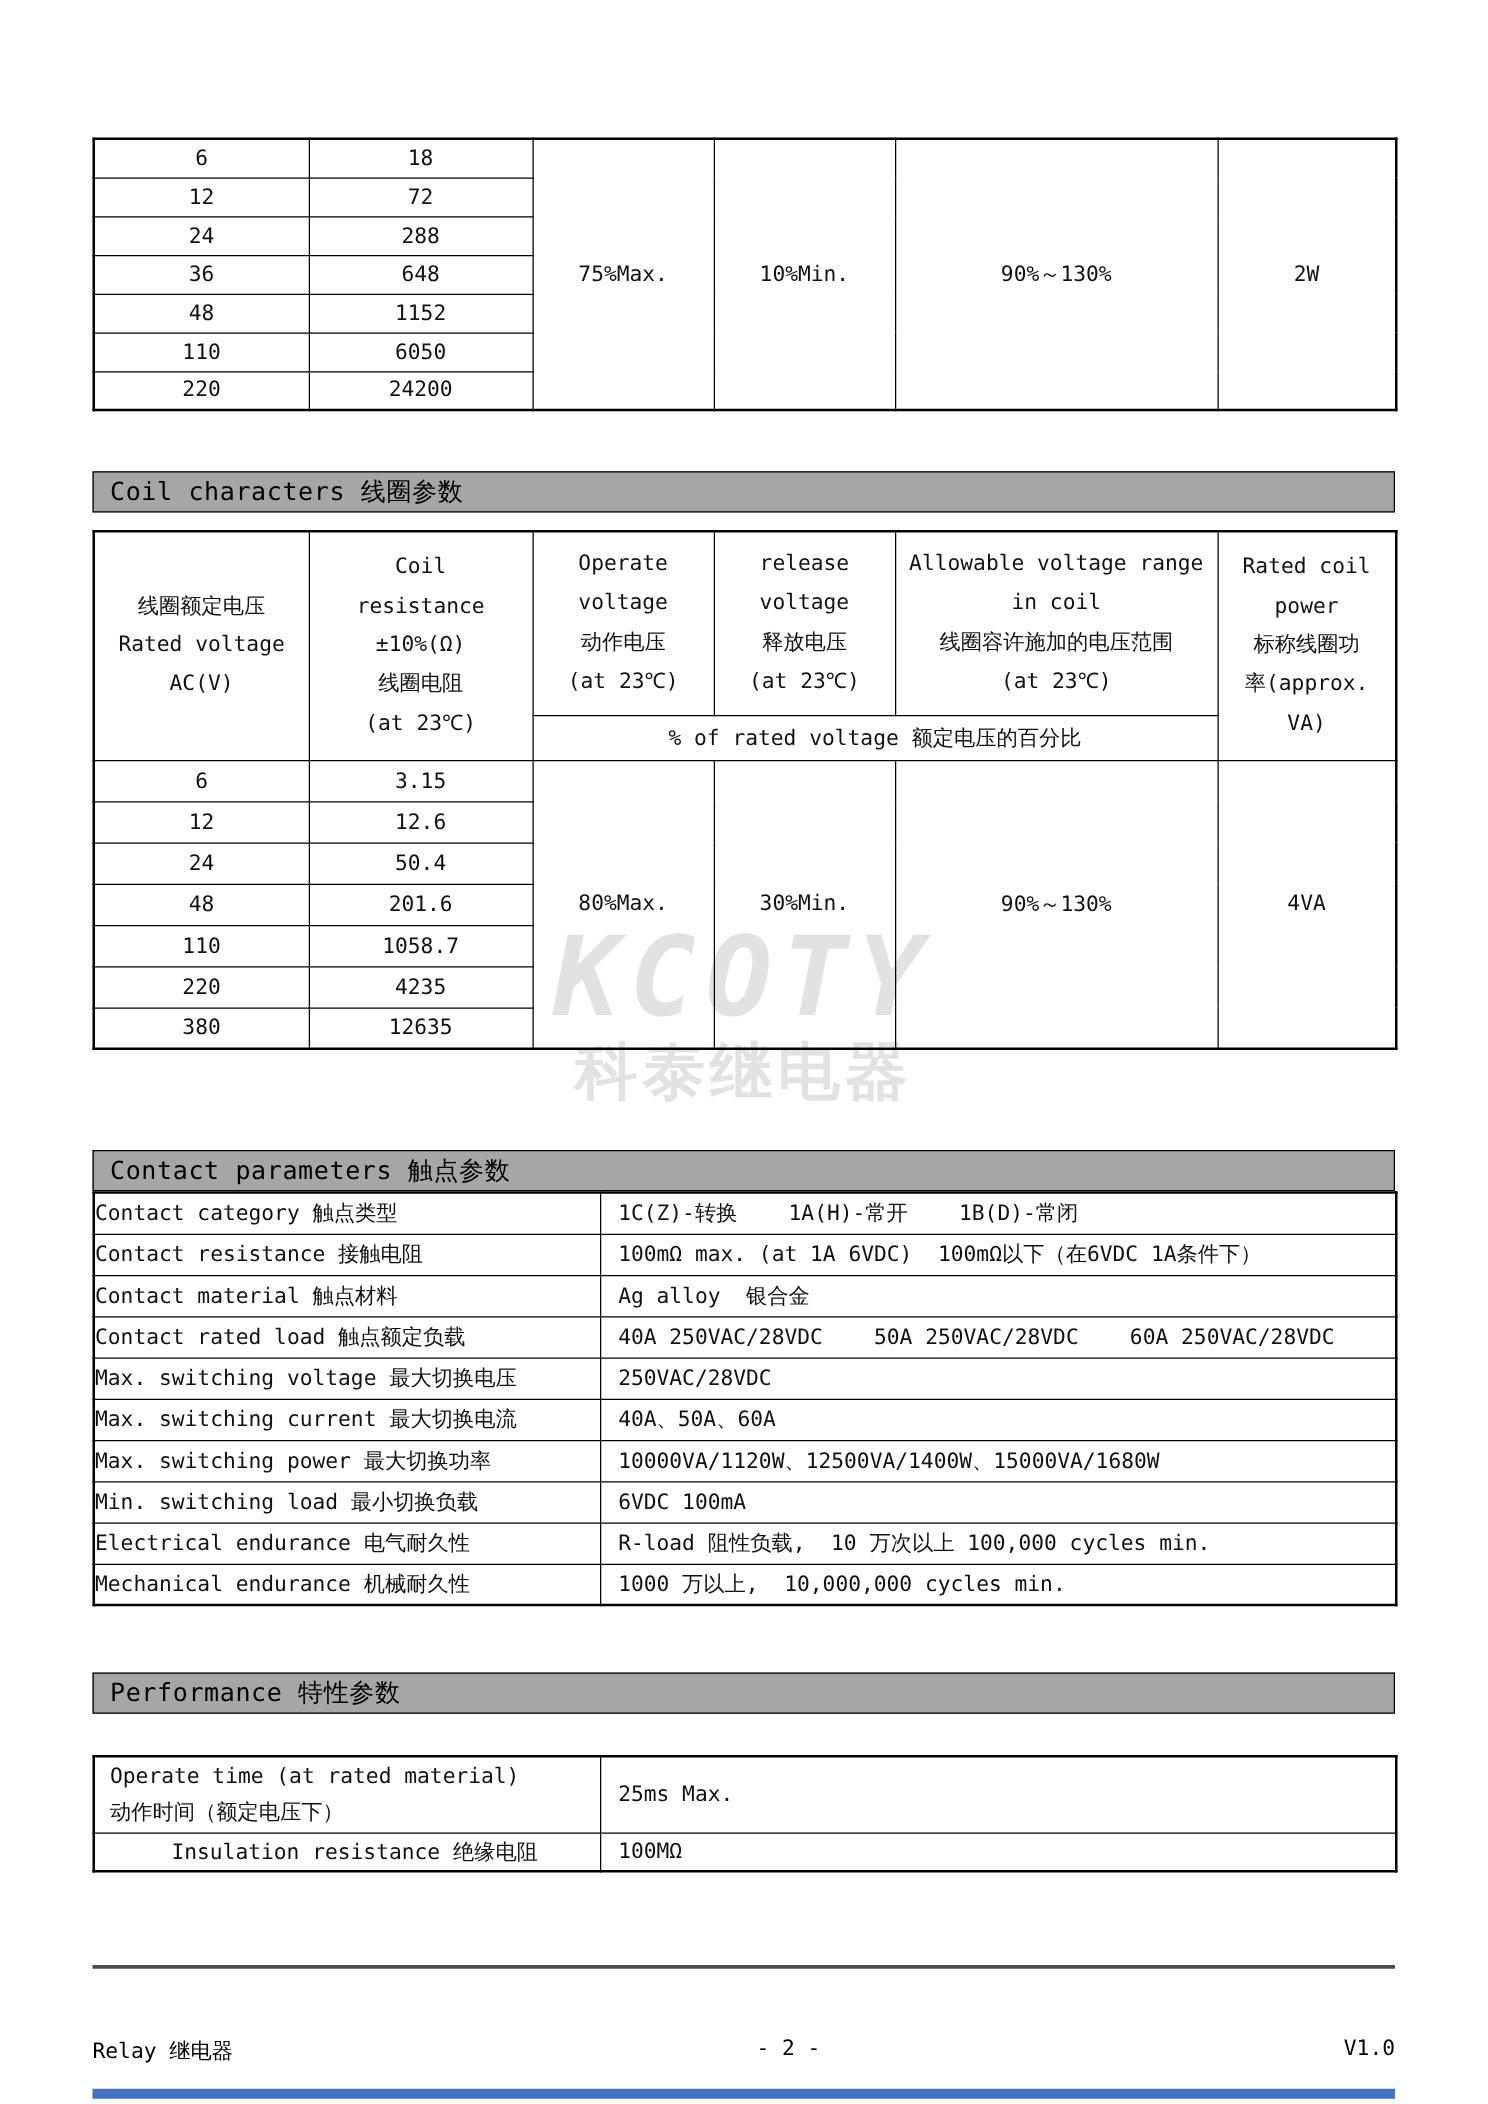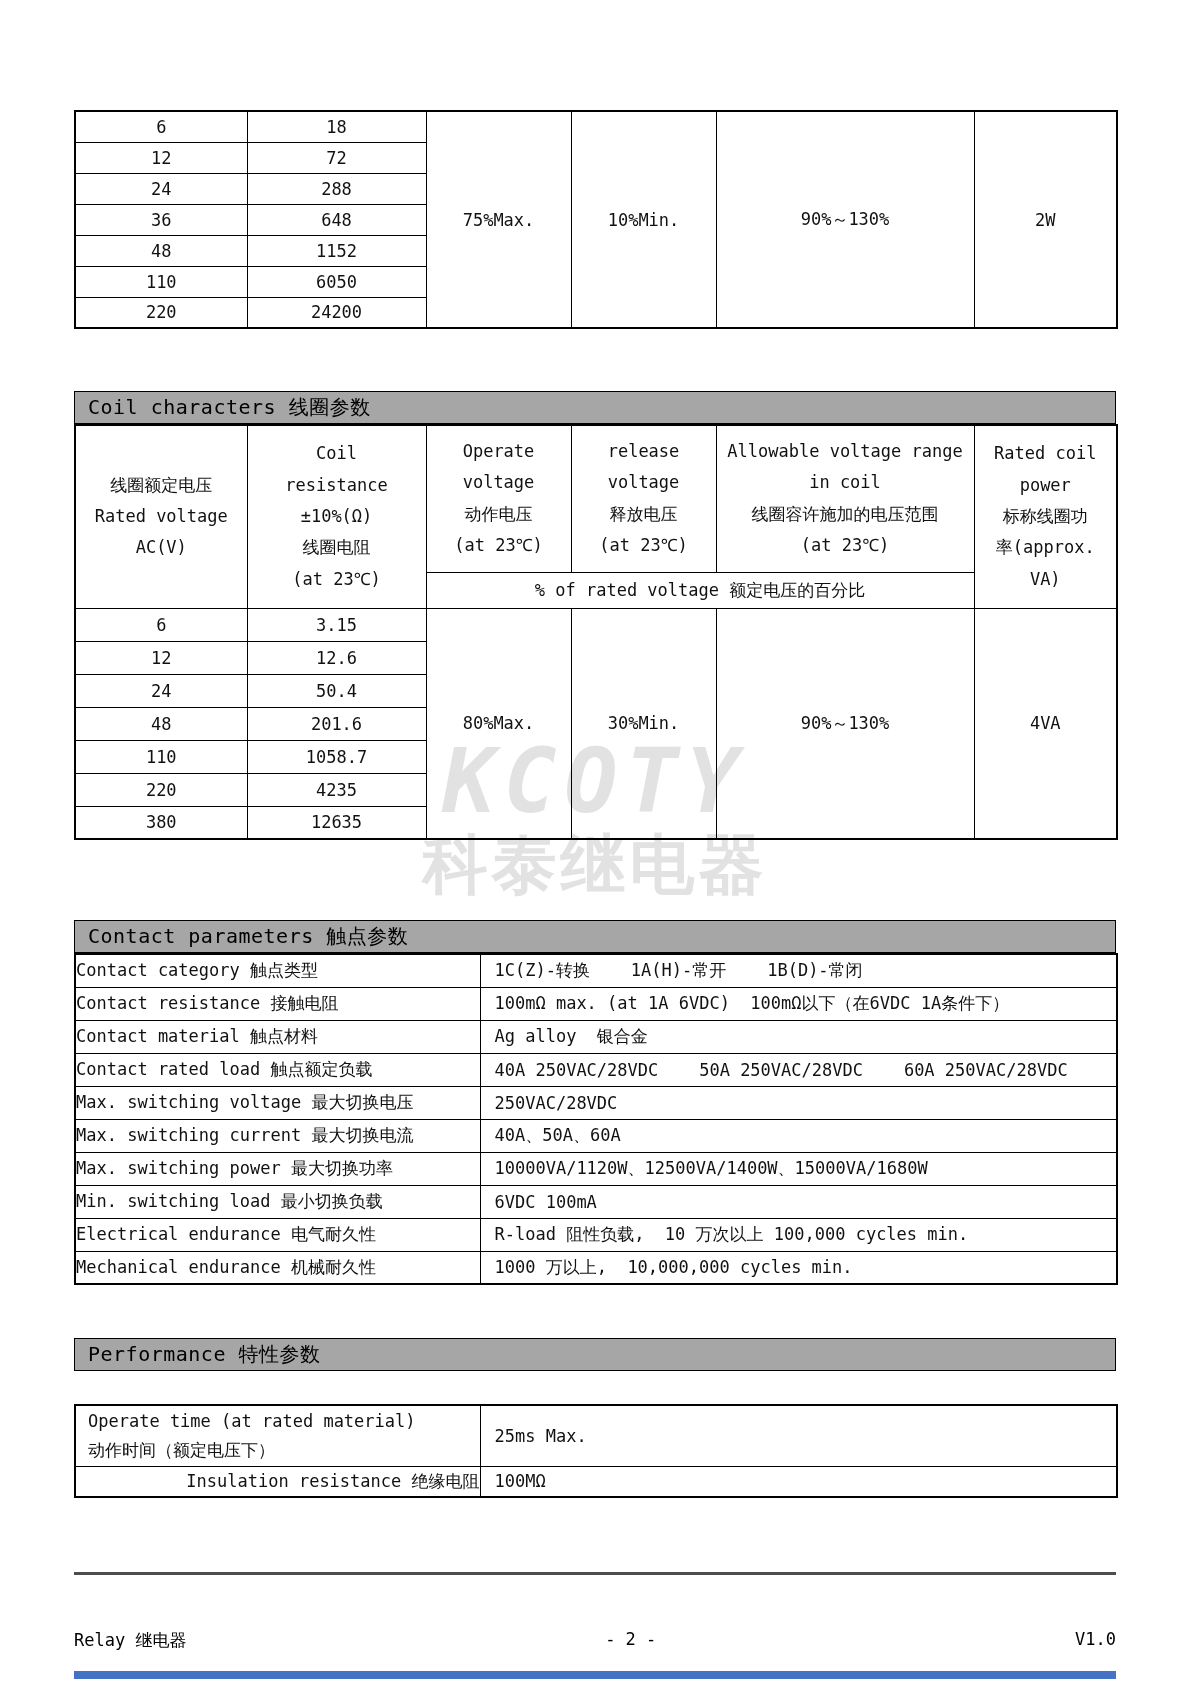--- a/index.html
+++ b/index.html
@@ -31,28 +31,28 @@
 
   
   #contact-table { top:953px; left:74px; width:1042px; }
   #contact-table td { height:33px; }
   #contact-table td.lab { text-align:left; padding-left:0; white-space:pre-wrap; }
   #contact-table td.val { text-align:left; padding-left:14px; white-space:pre-wrap; }
 
   
   #perf-table { top:1404px; left:74px; width:1042px; }
   #perf-table td.lab2 { height:61px; text-align:left; padding-left:12px; line-height:1.7; }
-  #perf-table td.lab1 { height:31px; text-align:right; padding-left:12px; }
+  #perf-table td.lab1 { height:31px; text-align:center; padding-left:12px; }
   #perf-table td.val { text-align:left; padding-left:14px; }
 
   
   #watermark { top:738px; left:74px; width:1042px; text-align:center; z-index:1; color:#e2e2e2;
                user-select:none; line-height:1; }
   #watermark .wm1 { font-size:88px; font-weight:bold; letter-spacing:8px;font-style:italic; }
-  #watermark .wm2 { font-size:65px; font-weight:bold; letter-spacing:4px; margin-top:6px; }
+  #watermark .wm2 { font-size:50px; font-weight:bold; letter-spacing:4px; margin-top:6px; }
 
   
   #footer-rule { top:1572px; left:74px; width:1042px; height:3px; background:#4d4d4d; }
   #footer-row { top:1629px; left:74px; width:1042px; display:flex; justify-content:space-between;
                 font-size:17px; color:#000; }
   #bottom-bar { top:1671px; left:74px; width:1042px; height:8px; background:#4472c4; }
 </style>
 </head>
 <body>
 
@@ -101,21 +101,21 @@
           <td>110</td>
           <td>6050</td>
         </tr>
     <tr>
           <td>220</td>
           <td>24200</td>
         </tr>
   </tbody>
     </table>
 
-  <div class="section-bar" style="top:391px;">Coil characters 线圈参数</div>
+  <div class="section-bar" style="top:377px;">Coil characters 线圈参数</div>
 
   <table id="coil-table" class="tbl">
     <colgroup>
         <col style="width:172px">
         <col style="width:179px">
         <col style="width:145px">
         <col style="width:145px">
         <col style="width:258px">
         <col style="width:143px">
       </colgroup>

